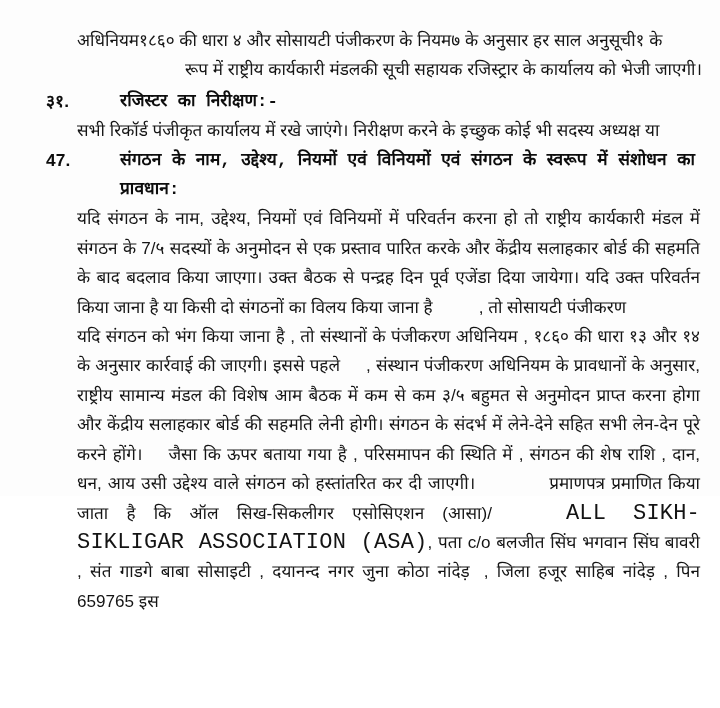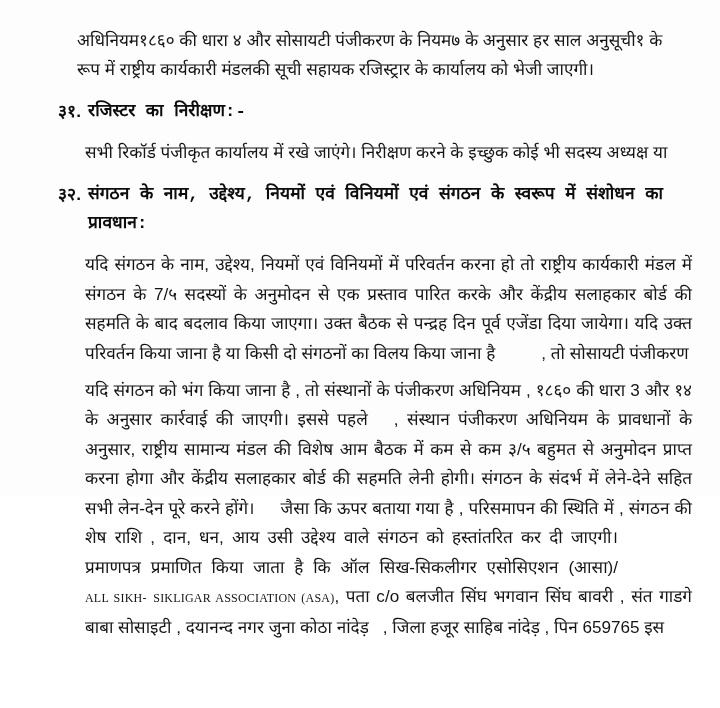--- a/index.html
+++ b/index.html
@@ -51,53 +51,54 @@
   }
 
   .section-head {
     display: flex;
     align-items: flex-start;
     font-weight: bold;
     font-size: 17.3px;
     line-height: 29.4px;
     letter-spacing: 0.1px;
     color: #0d0d0d;
-    margin: 12px;
+    margin: 0;
     padding-right: 10px;
+    gap: 44px;
   }
 
   .section-num {
     flex: 0 0 auto;
     min-width: 30px;
     font-weight: bold;
     white-space: nowrap;
   }
 
   .section-title {
     flex: 1 1 auto;
     font-weight: bold;
     font-family: Liberation Mono, monospace;
   }
 
   .section-body {
     padding-left: 31px;
     padding-right: 12px;
-    margin: 8px;
+    margin: 0;
   }
 
   
   .section-body > .line-last,
   .lead-para > .line-last {
-    text-align: left;
+    text-align: right;
   }
 
   
   .latin {
-    font-family: Liberation Serif, serif;
-    font-size: 12px;
+    font-family: Liberation Mono, monospace;
+    font-size: 22px;
     letter-spacing: 0.2px;
   }
 
   
   .gap-sm { display: inline-block; width: 14px; }
   .gap-md { display: inline-block; width: 26px; }
   .gap-lg { display: inline-block; width: 46px; }
   .gap-xl { display: inline-block; width: 74px; }
 
   .nowrap { white-space: nowrap; }
@@ -117,34 +118,34 @@
       <span class="section-num">३१.</span>
       <span class="section-title">रजिस्टर का निरीक्षण:-</span>
     </div>
     <div class="para section-body">
       <span>सभी रिकॉर्ड पंजीकृत कार्यालय में रखे जाएंगे। निरीक्षण करने के इच्छुक कोई भी सदस्य अध्यक्ष या</span>
     </div>
   </div>
 
   <div class="section">
     <div class="section-head">
-      <span class="section-num">३२.</span>
+      <span class="section-num">47.</span>
       <span class="section-title">संगठन के नाम, उद्देश्य, नियमों एवं विनियमों एवं संगठन के स्वरूप में संशोधन का प्रावधान:</span>
     </div>
     <div class="para section-body">
       <span>यदि संगठन के नाम, उद्देश्य, नियमों एवं विनियमों में परिवर्तन करना हो तो राष्ट्रीय कार्यकारी मंडल में</span>
       <span>संगठन के 7/५ सदस्यों के अनुमोदन से एक प्रस्ताव पारित करके और केंद्रीय सलाहकार बोर्ड की</span>
       <span>सहमति के बाद बदलाव किया जाएगा। उक्त बैठक से पन्द्रह दिन पूर्व एजेंडा दिया जायेगा। यदि उक्त</span>
       <span>परिवर्तन किया जाना है या किसी दो संगठनों का विलय किया जाना है</span><span class="gap-lg"></span><span>, तो सोसायटी पंजीकरण</span>
     </div>
   </div>
 
   <div class="section">
     <div class="para section-body">
-      <span>यदि संगठन को भंग किया जाना है , तो संस्थानों के पंजीकरण अधिनियम , १८६० की धारा 3 और</span>
+      <span>यदि संगठन को भंग किया जाना है , तो संस्थानों के पंजीकरण अधिनियम , १८६० की धारा १३ और</span>
       <span>१४ के अनुसार कार्रवाई की जाएगी। इससे पहले</span><span class="gap-md"></span><span>, संस्थान पंजीकरण अधिनियम के प्रावधानों के</span>
       <span>अनुसार, राष्ट्रीय सामान्य मंडल की विशेष आम बैठक में कम से कम ३/५ बहुमत से अनुमोदन प्राप्त</span>
       <span>करना होगा और केंद्रीय सलाहकार बोर्ड की सहमति लेनी होगी। संगठन के संदर्भ में लेने-देने सहित</span>
       <span>सभी लेन-देन पूरे करने होंगे।</span><span class="gap-md"></span><span>जैसा कि ऊपर बताया गया है , परिसमापन की स्थिति में , संगठन की</span>
       <span>शेष राशि , दान, धन, आय उसी उद्देश्य वाले संगठन को हस्तांतरित कर दी जाएगी।</span><span class="gap-xl"></span><span>प्रमाणपत्र</span>
       <span>प्रमाणित किया जाता है कि ऑल सिख-सिकलीगर एसोसिएशन (आसा)/</span><span class="gap-xl"></span><span class="latin nowrap">ALL SIKH-</span>
       <span class="latin nowrap">SIKLIGAR ASSOCIATION (ASA)</span><span>, पता c/o बलजीत सिंघ भगवान सिंघ बावरी , संत गाडगे</span>
       <span>बाबा सोसाइटी , दयानन्द नगर जुना कोठा नांदेड़</span><span class="gap-sm"></span><span>, जिला हजूर साहिब नांदेड़ , पिन 659765 इस</span>
     </div>
   </div>

